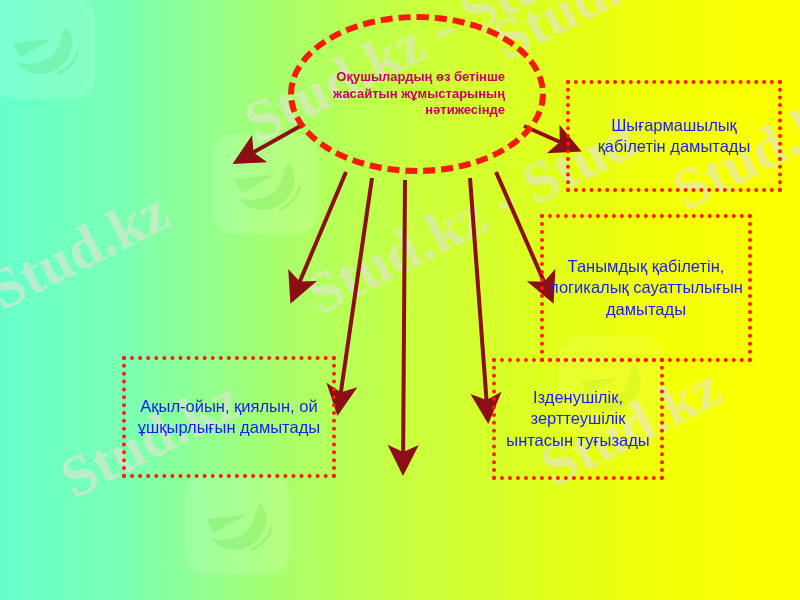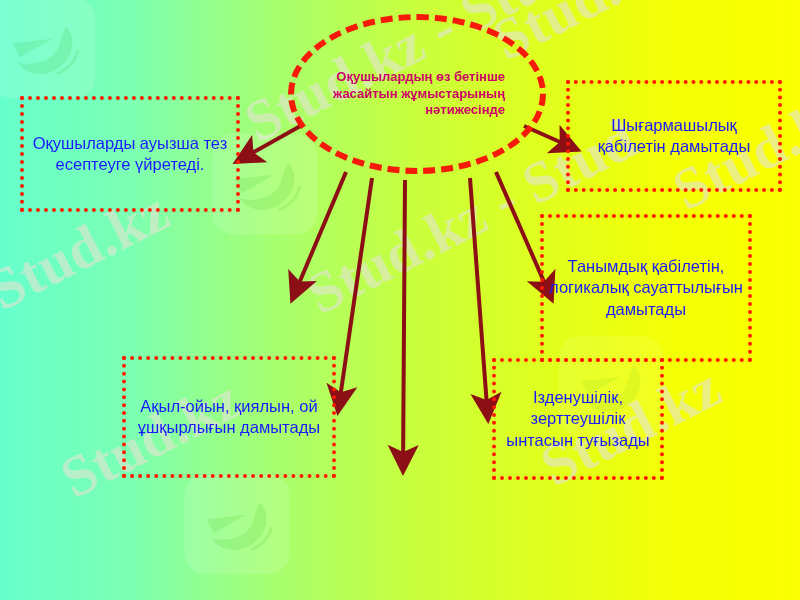--- a/index.html
+++ b/index.html
@@ -167,23 +167,20 @@
 
     <line x1="470" y1="178" x2="488" y2="420" stroke="#8b0f14" stroke-width="4" marker-end="url(#ah)"></line>
 
     <line x1="405" y1="180" x2="403" y2="472" stroke="#8b0f14" stroke-width="4" marker-end="url(#ah)"></line>
   </svg>
 
   <div class="center-node">
     <div class="txt">Оқушылардың өз бетінше жасайтын жұмыстарының нәтижесінде</div>
   </div>
 
-  <div class="node" id="node-oral">
-    <div class="txt">Оқушыларды ауызша тез есептеуге үйретеді.</div>
-  </div>
 
   <div class="node" id="node-creative">
     <div class="txt">Шығармашылық қабілетін дамытады</div>
   </div>
 
 
   <div class="node" id="node-cognitive">
     <div class="txt">Танымдық қабілетін, логикалық сауаттылығын дамытады</div>
   </div>
 

